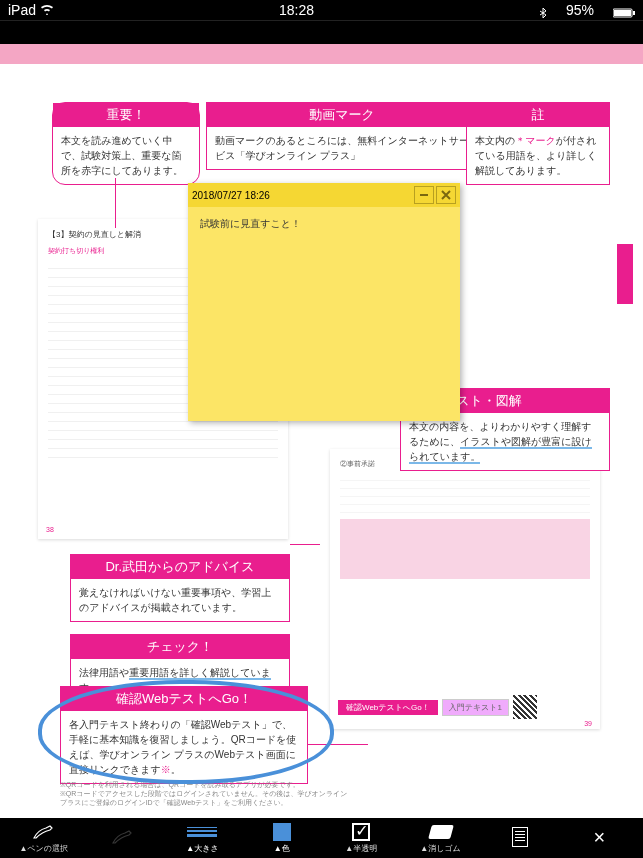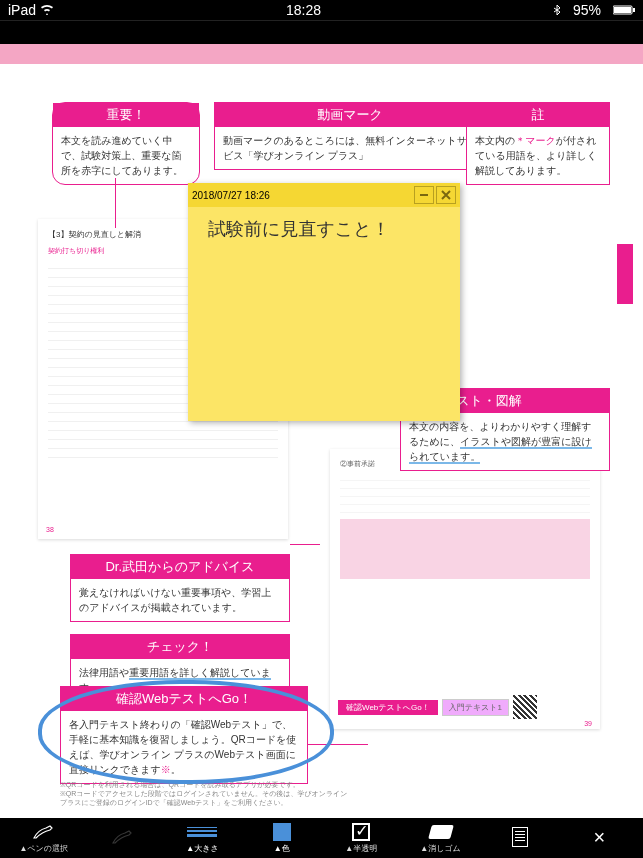--- a/index.html
+++ b/index.html
@@ -1,21 +1,21 @@
 <!DOCTYPE html>
 <html><head>
 <meta charset="utf-8">
 <style>
 * { margin: 0; padding: 0; box-sizing: border-box; }
 body { font-family: "Hiragino Sans", sans-serif; width: 643px; height: 858px; background: #fff; overflow: hidden; position: relative; }
 
 
 .status-bar { height: 20px; background: #000; color: #fff; display: flex; justify-content: space-between; align-items: center; padding: 0 8px; font-size: 14px; }
 .status-left { display: flex; align-items: center; gap: 4px; }
-.status-right { display: flex; align-items: center; gap: 12px; }
+.status-right { display: flex; align-items: flex-end; gap: 19px; }
 .wifi-icon { width: 14px; height: 10px; }
 
 
 .title-bar { height: 24px; background: #000; border-top: 1px solid #222; }
 
 
 .pink-header { height: 20px; background: #f4a6c4; }
 
 
 .content { position: relative; height: 754px; background: #fff; overflow: hidden; }
@@ -31,21 +31,21 @@
 .doc-page { position: absolute; background: #fff; box-shadow: 0 1px 3px rgba(0,0,0,0.15); font-size: 6px; color: #666; padding: 10px; }
 .page-left { left: 38px; top: 155px; width: 250px; height: 320px; }
 .page-right { left: 330px; top: 385px; width: 270px; height: 280px; }
 .page-tab { position: absolute; right: 10px; top: 180px; width: 16px; height: 60px; background: #e91e8e; }
 
 
 .sticky-note { position: absolute; left: 188px; top: 119px; width: 272px; height: 238px; background: #fce566; box-shadow: 2px 2px 6px rgba(0,0,0,0.3); }
 .sticky-header { height: 24px; background: #f5d733; display: flex; justify-content: space-between; align-items: center; padding: 0 4px; font-size: 10px; }
 .sticky-header-buttons { display: flex; gap: 2px; }
 .sticky-btn { width: 20px; height: 18px; border: 1px solid #b8a020; display: flex; align-items: center; justify-content: center; background: #f5d733; cursor: pointer; }
-.sticky-body { padding: 10px 20px; font-size: 18px; color: #333; }
+.sticky-body { padding: 10px 12px; font-size: 10px; color: #333; }
 
 
 .connector { position: absolute; background: #e91e8e; }
 
 
 .blue-circle { position: absolute; border: 4px solid #4a90d9; border-radius: 50%; pointer-events: none; }
 
 
 .toolbar { position: absolute; bottom: 0; left: 0; right: 0; height: 40px; background: #000; display: flex; justify-content: space-around; align-items: center; padding: 2px 4px; }
 .tool-item { display: flex; flex-direction: column; align-items: center; gap: 2px; color: #fff; cursor: pointer; flex: 1; }
@@ -114,21 +114,21 @@
       <div class="qr-box"></div>
     </div>
     <div style="position:absolute;bottom:2px;right:8px;color:#e91e8e;font-size:7px;">39</div>
   </div>
 
   <div class="callout" style="left:52px;top:38px;width:148px;border-radius:13px;">
     <div class="callout-title">重要！</div>
     <div class="callout-body">本文を読み進めていく中で、試験対策上、重要な箇所を赤字にしてあります。</div>
   </div>
 
-  <div class="callout" style="left:206px;top:38px;width:272px;margin-left:8px;">
+  <div class="callout" style="left:206px;top:38px;width:272px;">
     <div class="callout-title">動画マーク</div>
     <div class="callout-body">動画マークのあるところには、無料インターネットサービス「学びオンライン プラス」</div>
   </div>
 
   <div class="callout" style="left:466px;top:38px;width:144px;">
     <div class="callout-title">註</div>
     <div class="callout-body">
       <span>本文内の</span><span class="highlight-pink">＊マーク</span><span>が付されている用語を、より詳しく解説してあります。</span>
     </div>
   </div>

